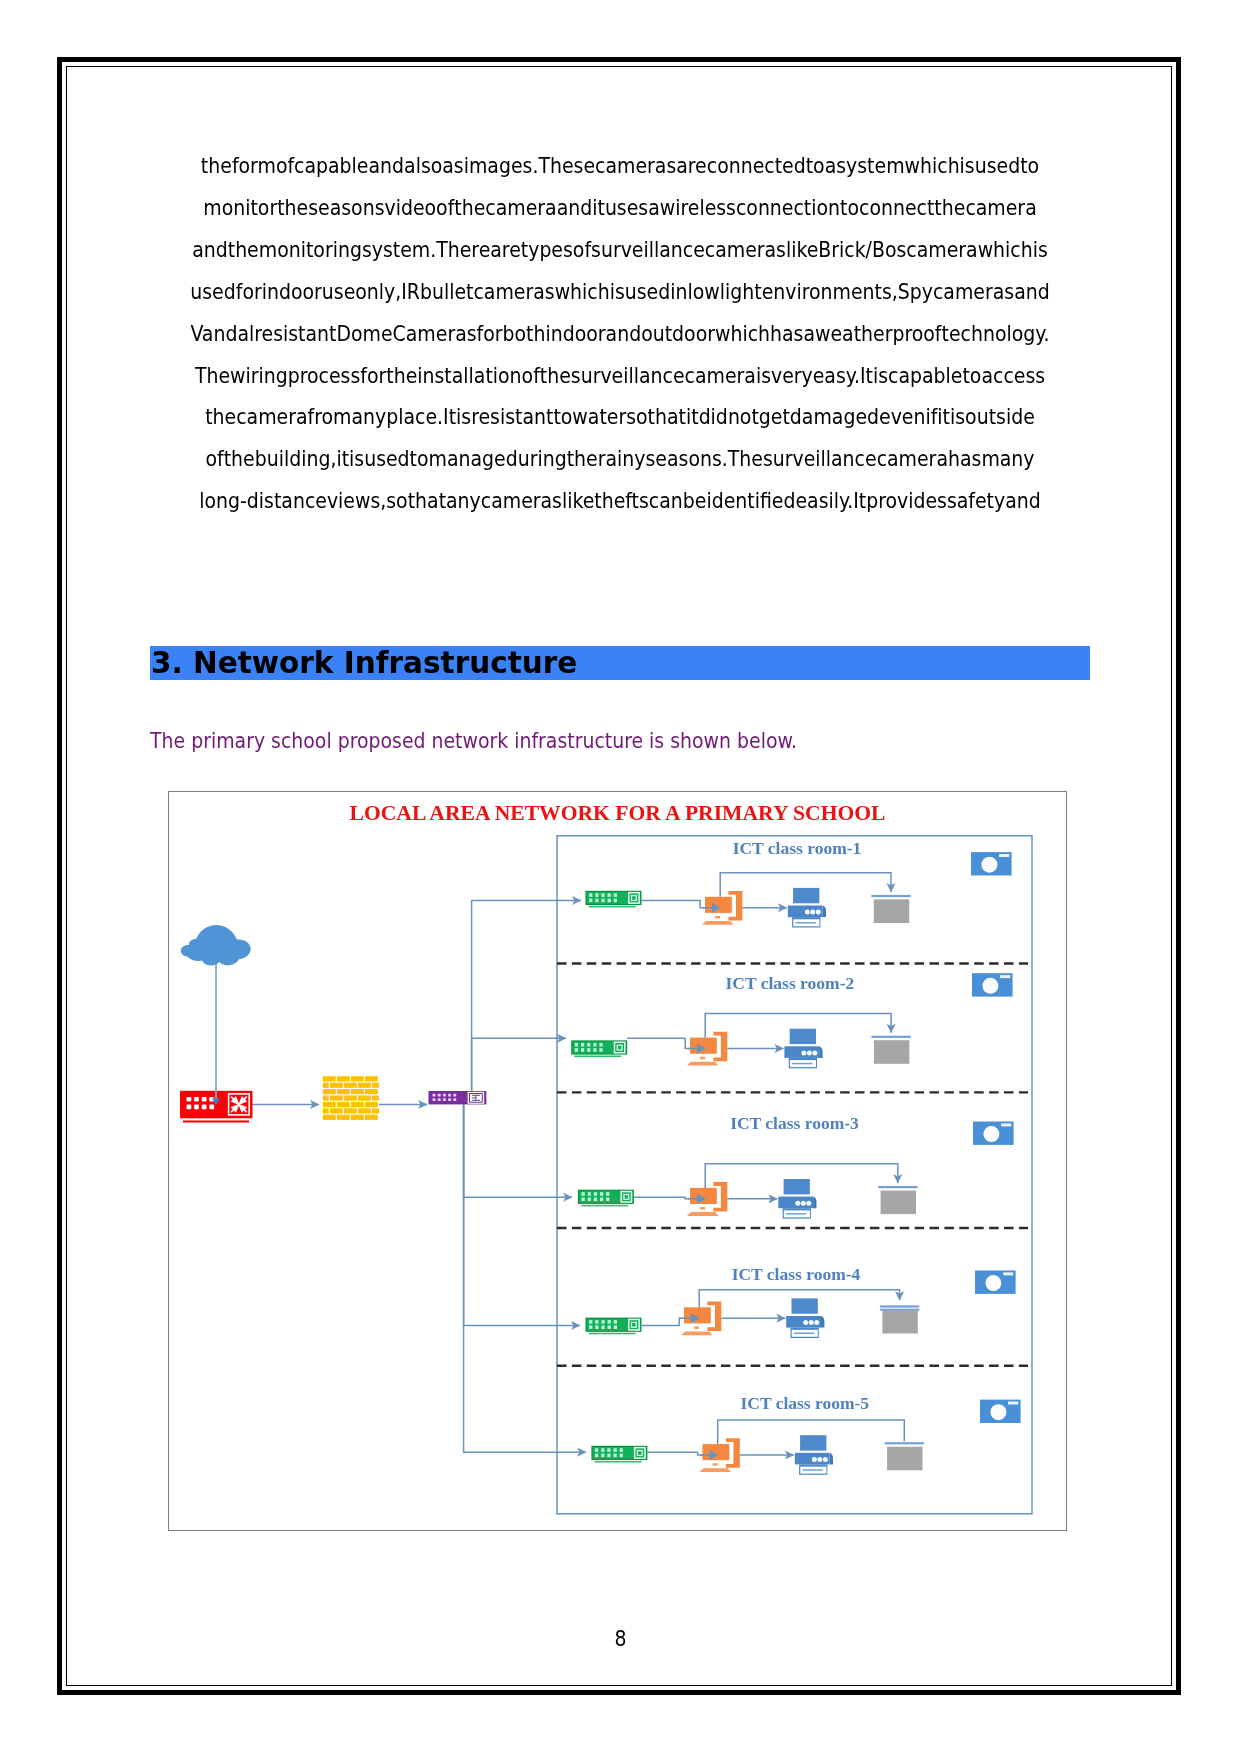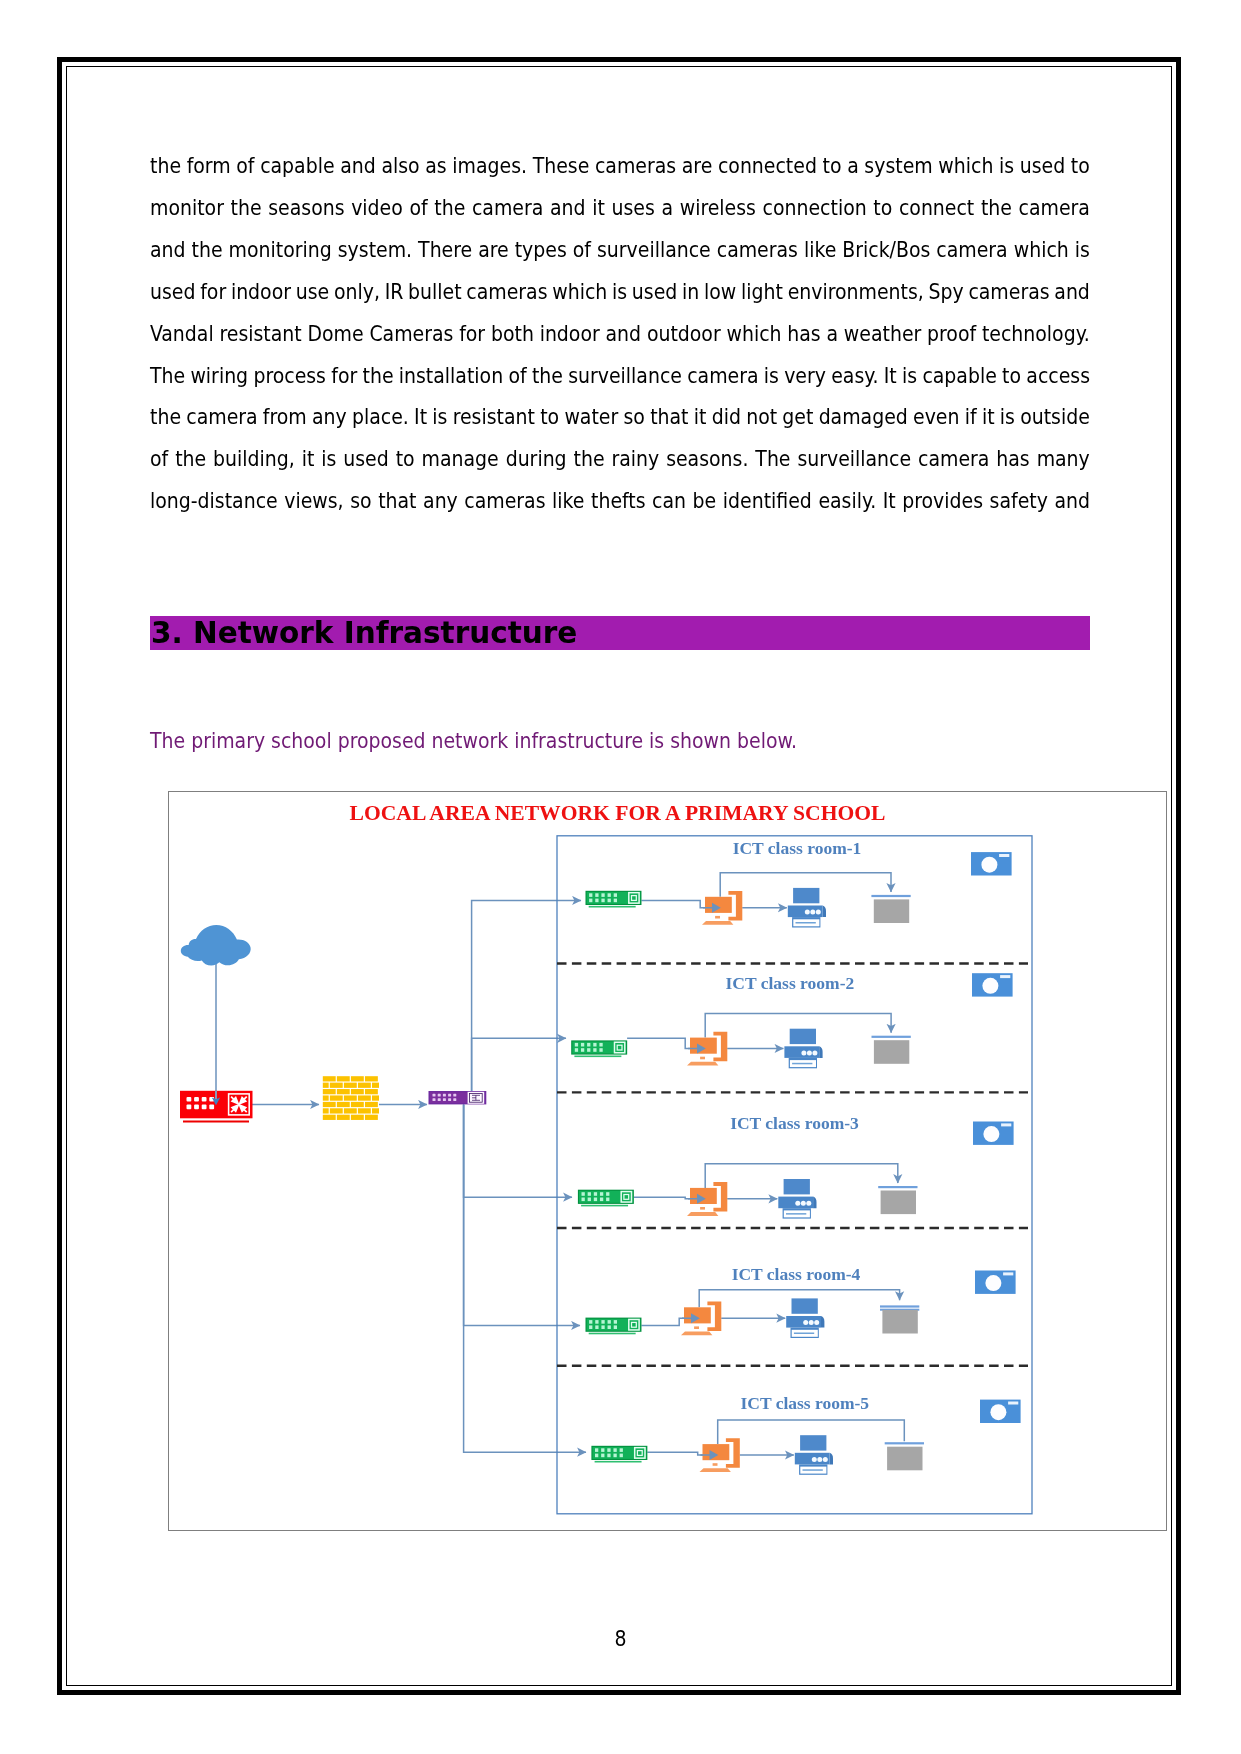--- a/index.html
+++ b/index.html
@@ -1,26 +1,26 @@
 <!DOCTYPE html>
 <html><head>
 <meta charset="utf-8">
 <style>
   html,body{margin:0;padding:0;}
   body{width:1241px;height:1754px;background:#ffffff;font-family:"DejaVu Sans",sans-serif;font-stretch:condensed;-webkit-font-smoothing:antialiased;}
   .page{position:absolute;left:57px;top:57px;width:1124px;height:1638px;box-sizing:border-box;border:5px solid #000;}
   .page-inner{position:absolute;left:4px;top:4px;right:4px;bottom:4px;border:1px solid #000;box-sizing:border-box;}
   .content{position:absolute;left:150px;top:146px;width:940px;}
   .pline{font-size:21px;line-height:41.9px;color:#000;white-space:nowrap;}
-  .pline.j{display:flex;justify-content:space-between;}
-  .heading{position:absolute;left:150px;top:616px;width:940px;height:34px;background:#a21caf;}
+  .pline.j{display:flex;justify-content:center;}
+  .heading{position:absolute;left:150px;top:646px;width:940px;height:34px;background:#3b82f6;}
   .heading span{position:absolute;left:1px;top:0px;font-size:29.5px;font-weight:bold;color:#000;font-stretch:normal;}
   .caption{position:absolute;left:150px;top:729px;font-size:21px;color:#701a75;}
   .pageno{position:absolute;left:0;top:1627px;width:1241px;text-align:center;font-size:21px;color:#000;}
-  .figure{position:absolute;left:168px;top:791px;width:999px;height:740px;border:1.4px solid #7f7f7f;box-sizing:border-box;background:#fff;}
+  .figure{position:absolute;left:168px;top:791px;width:899px;height:740px;border:1.4px solid #7f7f7f;box-sizing:border-box;background:#fff;}
   .figure svg{display:block;}
 </style>
 </head>
 <body>
 
 <div class="page">
   <div class="page-inner"></div>
 </div>
 <div class="content" id="para">
     <div class="pline j">

